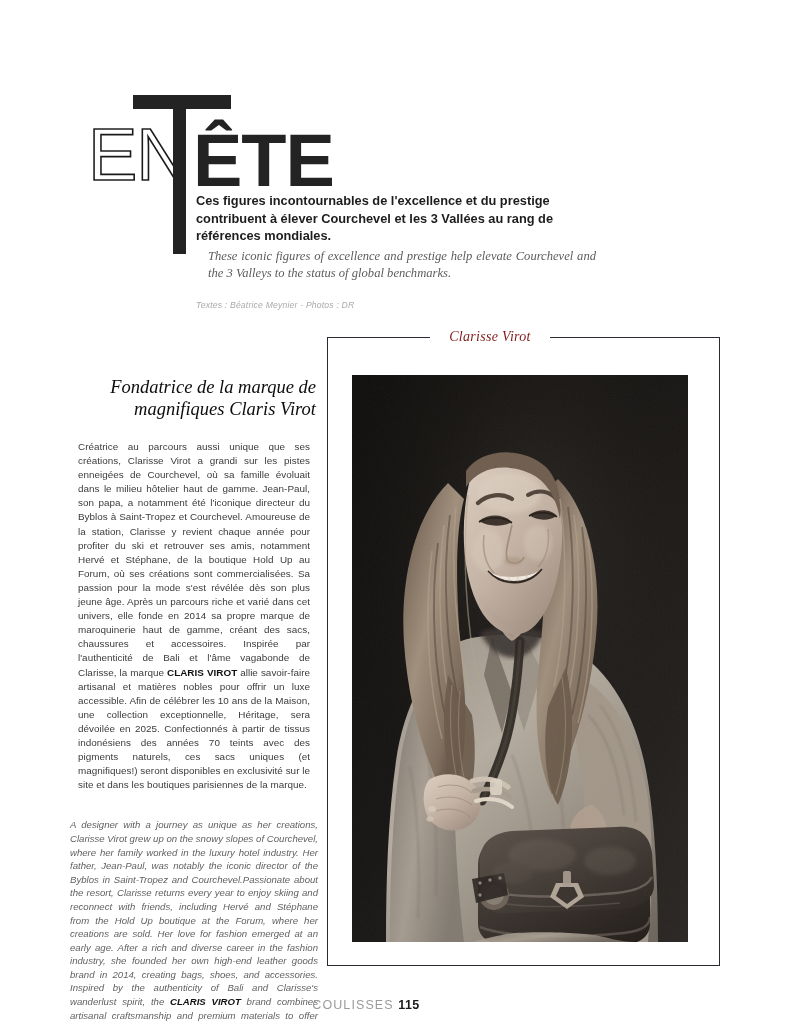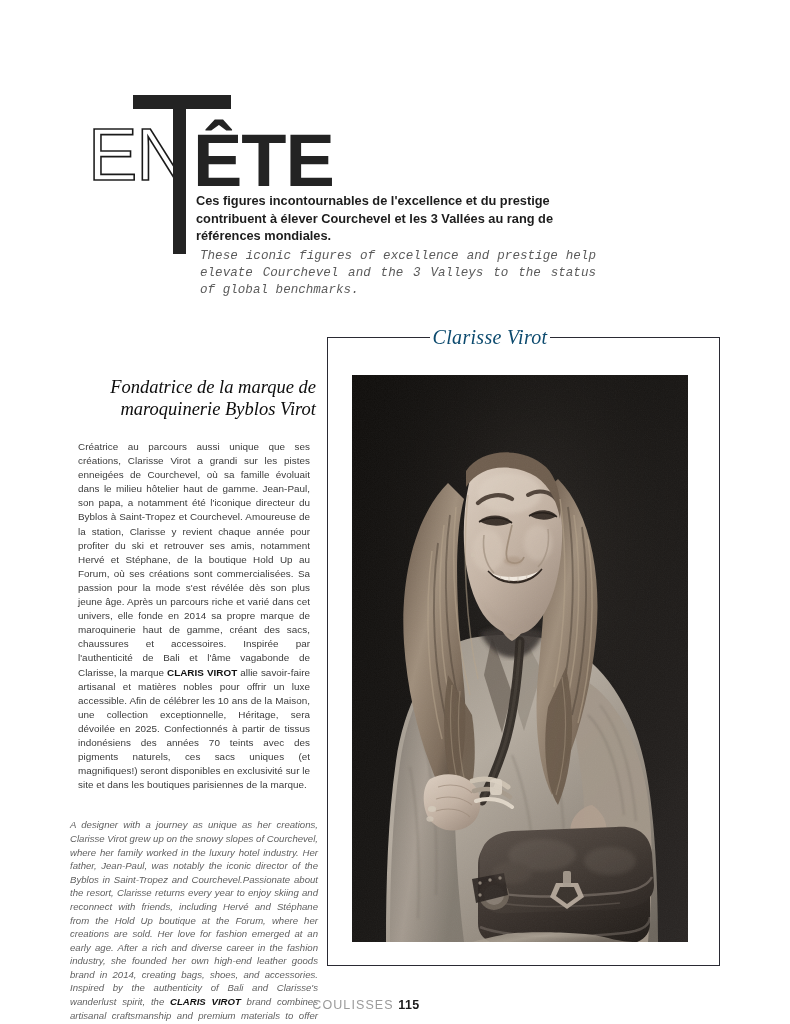--- a/index.html
+++ b/index.html
@@ -79,26 +79,26 @@
   }
   .intro-fr {
     font-family: "Liberation Sans", sans-serif;
     font-size: 12.8px;
     line-height: 17.5px;
     color: #1d1d1d;
     font-weight: 700;
     margin: 0;
   }
   .intro-en {
-    font-family: Liberation Mono, monospace;
+    font-family: Liberation Serif, serif;
     font-style: italic;
     font-size: 12.6px;
     line-height: 17px;
     color: #5c5c5c;
-    margin: 3px 0 0 4px;
+    margin: 3px 0 0 12px;
     text-align: justify;
   }
   .intro-credit {
     font-family: "Liberation Sans", sans-serif;
     font-style: italic;
     font-size: 8.6px;
     line-height: 12px;
     color: #a9a9a9;
     margin: 17px 0 0 0;
     letter-spacing: 0.2px;
@@ -174,22 +174,22 @@
   .frame-name {
     position: absolute;
     left: 430px;
     top: 326px;
     width: 120px;
     height: 22px;
     line-height: 22px;
     text-align: center;
     font-family: "Liberation Serif", serif;
     font-style: italic;
-    font-size: 20px;
-    color: #0c4a6e;
+    font-size: 14px;
+    color: #7f1d1d;
     letter-spacing: 0.3px;
   }
 
   .photo {
     position: absolute;
     left: 352px;
     top: 375px;
     width: 336px;
     height: 567px;
     overflow: hidden;
@@ -223,23 +223,24 @@
   <div class="masthead">
     <div class="mast-en">EN</div>
     <div class="mast-t-bar"></div>
     <div class="mast-t-stem"></div>
     <div class="mast-ete">ÊTE</div>
   </div>
 
   <div class="intro">
     <p class="intro-fr">Ces figures incontournables de l'excellence et du prestige contribuent à élever Courchevel et les 3 Vallées au rang de références mondiales.</p>
     <p class="intro-en">These iconic figures of excellence and prestige help elevate Courchevel and the 3 Valleys to the status of global benchmarks.</p>
+    <p class="intro-credit">Textes : Béatrice Meynier - Photos : DR</p>
   </div>
 
-  <div class="headline">Fondatrice de la marque de maroquinerie Byblos Virot</div>
+  <div class="headline">Fondatrice de la marque de magnifiques Claris Virot</div>
 
   <div class="column">
     <p class="body-fr"><span>Créatrice au parcours aussi unique que ses créations, Clarisse Virot a grandi sur les pistes enneigées de Courchevel, où sa famille évoluait dans le milieu hôtelier haut de gamme. Jean-Paul, son papa, a notamment été l'iconique directeur du Byblos à Saint-Tropez et Courchevel. Amoureuse de la station, Clarisse y revient chaque année pour profiter du ski et retrouver ses amis, notamment Hervé et Stéphane, de la boutique Hold Up au Forum, où ses créations sont commercialisées. Sa passion pour la mode s'est révélée dès son plus jeune âge. Après un parcours riche et varié dans cet univers, elle fonde en 2014 sa propre marque de maroquinerie haut de gamme, créant des sacs, chaussures et accessoires. Inspirée par l'authenticité de Bali et l'âme vagabonde de Clarisse, la marque </span><span class="brand">CLARIS VIROT</span><span> allie savoir-faire artisanal et matières nobles pour offrir un luxe accessible. Afin de célébrer les 10 ans de la Maison, une collection exceptionnelle, Héritage, sera dévoilée en 2025. Confectionnés à partir de tissus indonésiens des années 70 teints avec des pigments naturels, ces sacs uniques (et magnifiques!) seront disponibles en exclusivité sur le site et dans les boutiques parisiennes de la marque.</span></p>
 
     <p class="body-en"><span>A designer with a journey as unique as her creations, Clarisse Virot grew up on the snowy slopes of Courchevel, where her family worked in the luxury hotel industry. Her father, Jean-Paul, was notably the iconic director of the Byblos in Saint-Tropez and Courchevel.Passionate about the resort, Clarisse returns every year to enjoy skiing and reconnect with friends, including Hervé and Stéphane from the Hold Up boutique at the Forum, where her creations are sold. Her love for fashion emerged at an early age. After a rich and diverse career in the fashion industry, she founded her own high-end leather goods brand in 2014, creating bags, shoes, and accessories. Inspired by the authenticity of Bali and Clarisse's wanderlust spirit, the </span><span class="brand-it">CLARIS VIROT</span><span> brand combines artisanal craftsmanship and premium materials to offer accessible luxury.To celebrate the brand's 10th anniversary, an exceptional collection named Héritage will be unveiled in 2025. Crafted from 1970s Indonesian fabrics dyed with natural pigments, these unique (and stunning!) bags will be exclusively available on the brand's website and in its Parisian boutiques.</span></p>
   </div>
 
   <div class="frame"></div>
   <div class="frame-name-gap"></div>
   <div class="frame-name">Clarisse Virot</div>

